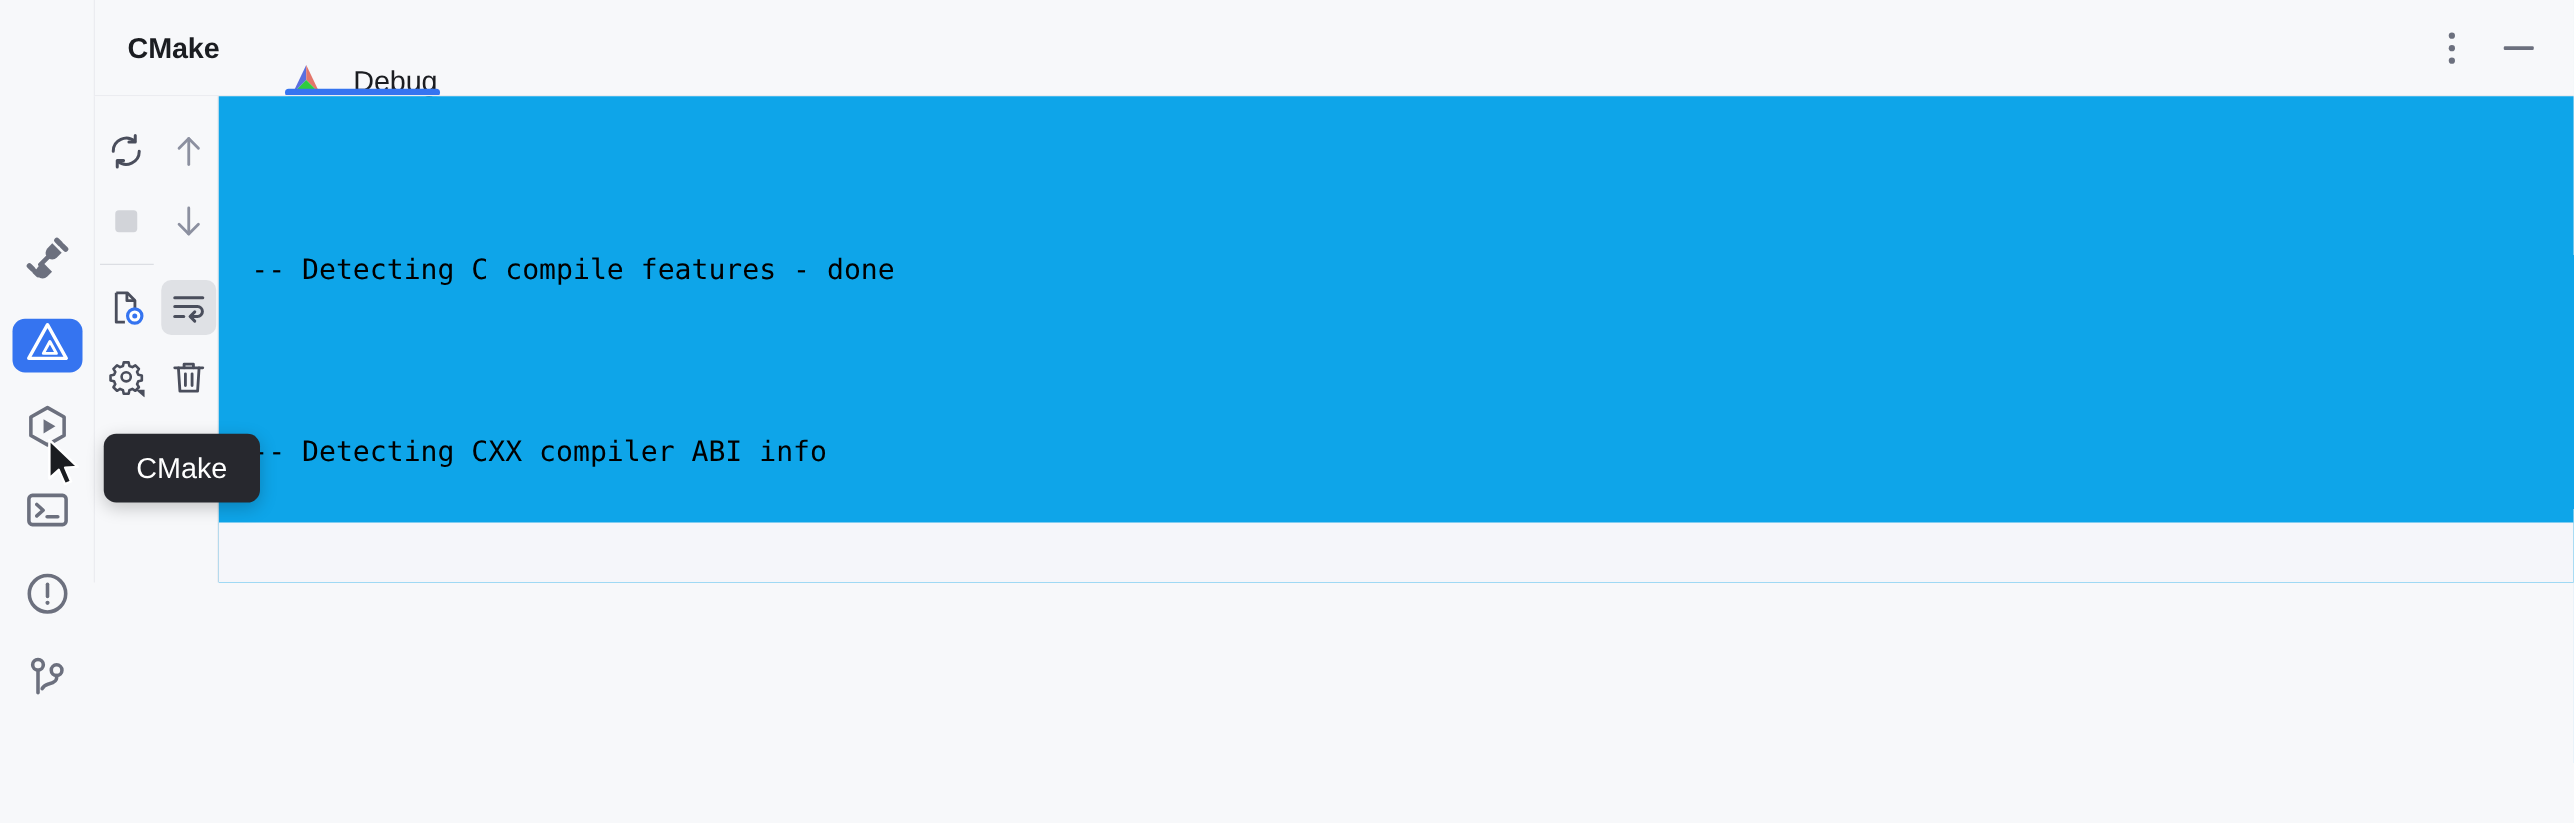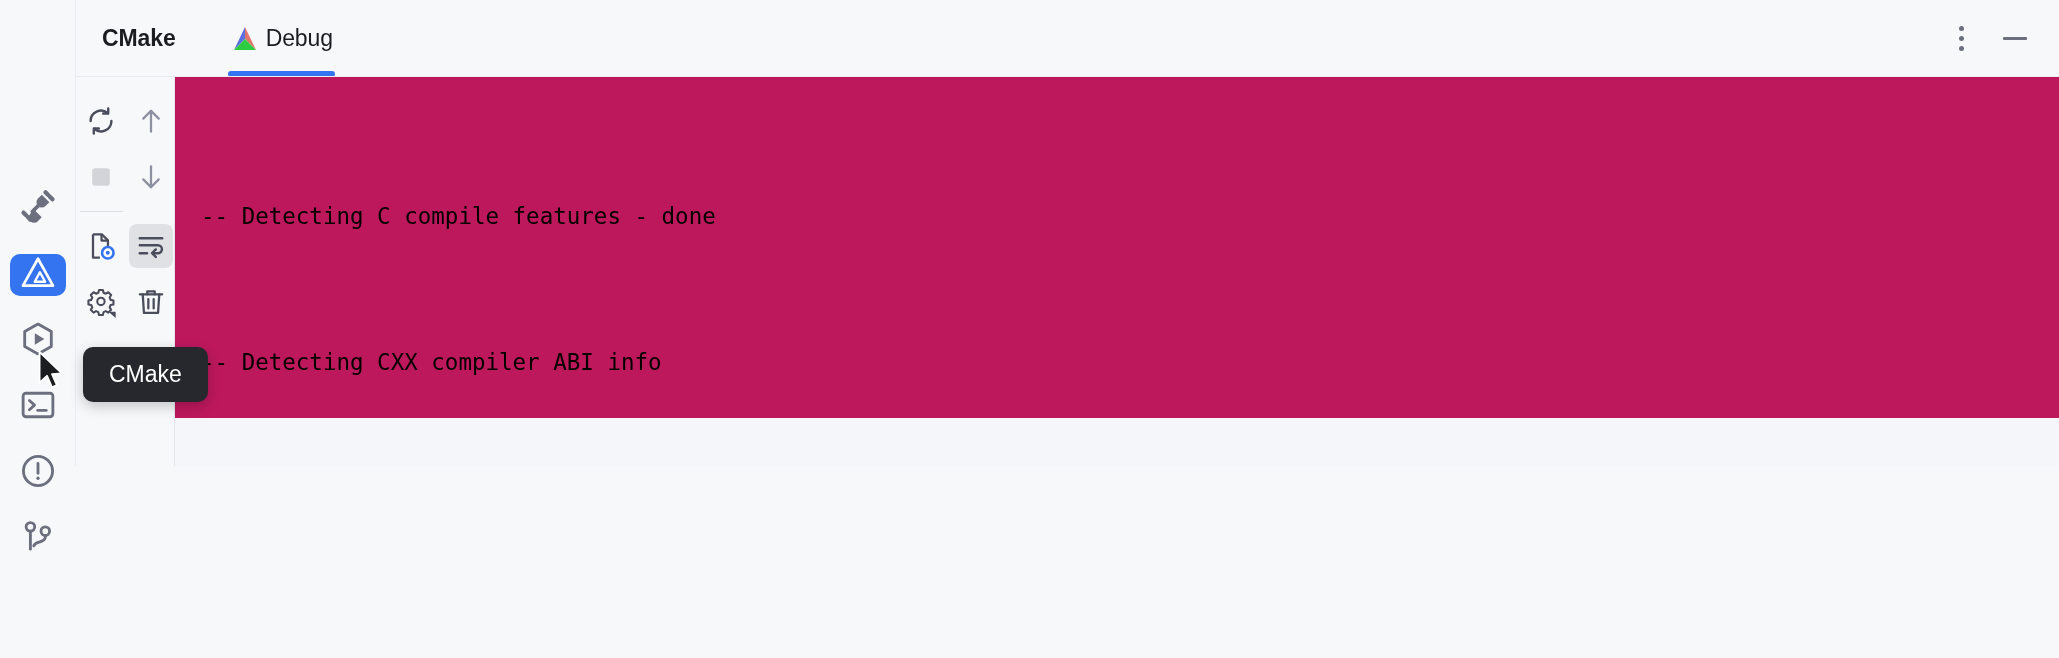--- a/index.html
+++ b/index.html
@@ -52,22 +52,22 @@
     line-height: 77px;
     height: 77px;
     display: block;
     letter-spacing: -0.1px;
     user-select: none;
   }
   .tab {
     position: relative;
     height: 77px;
     display: flex;
-    align-items: center;
-    gap: 6px;
+    align-items: flex-end;
+    gap: 23px;
     padding: 0 26px;
     cursor: default;
     user-select: none;
   }
   .tab-label {
     font-size: 23px;
     color: #1B1D21;
     line-height: 1;
     letter-spacing: -0.1px;
   }
@@ -167,21 +167,21 @@
     background: #DCDEE3;
     width: 43px;
     margin: 6px auto;
   }
   .rb-sep-blank { grid-column: 2 / 3; height: 13px; }
 
   
   .console-wrap {
     flex: 1;
     min-width: 0;
-    background: #be185d;
+    background: #0ea5e9;
     display: flex;
     flex-direction: column;
     position: relative;
     overflow: hidden;
   }
   .console {
     flex: 1;
     padding: 18px 0 0 26px;
     font-family: "DejaVu Sans Mono", monospace;
     font-size: 22.5px;

